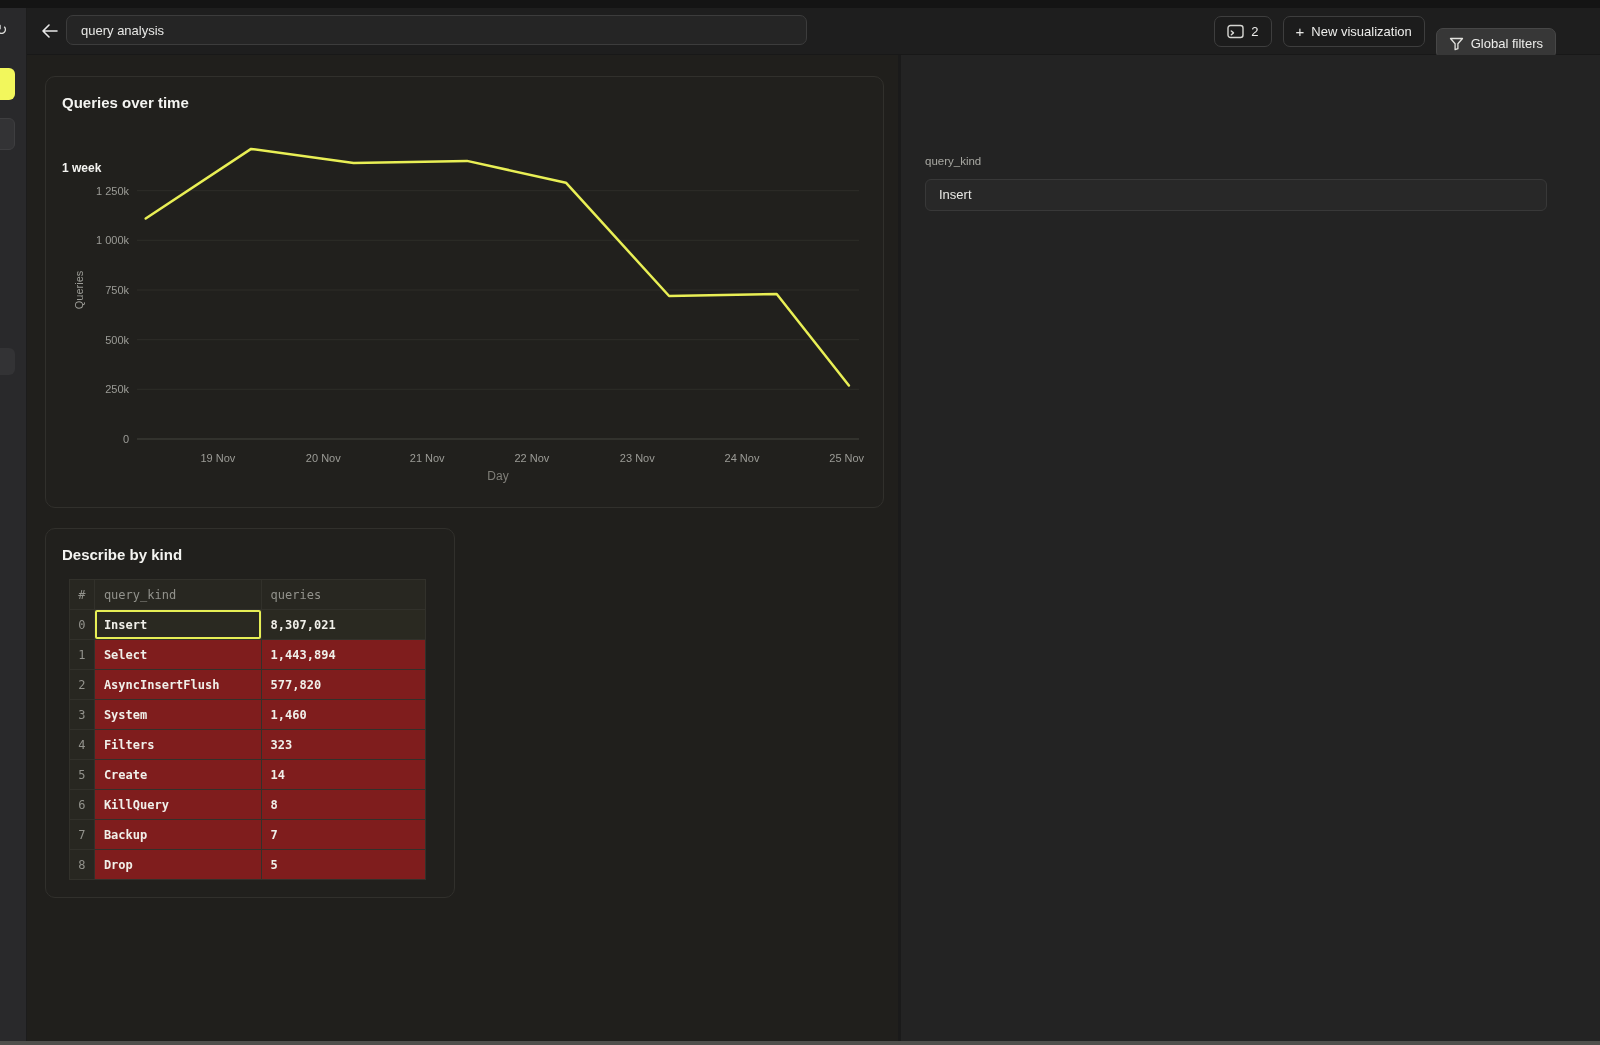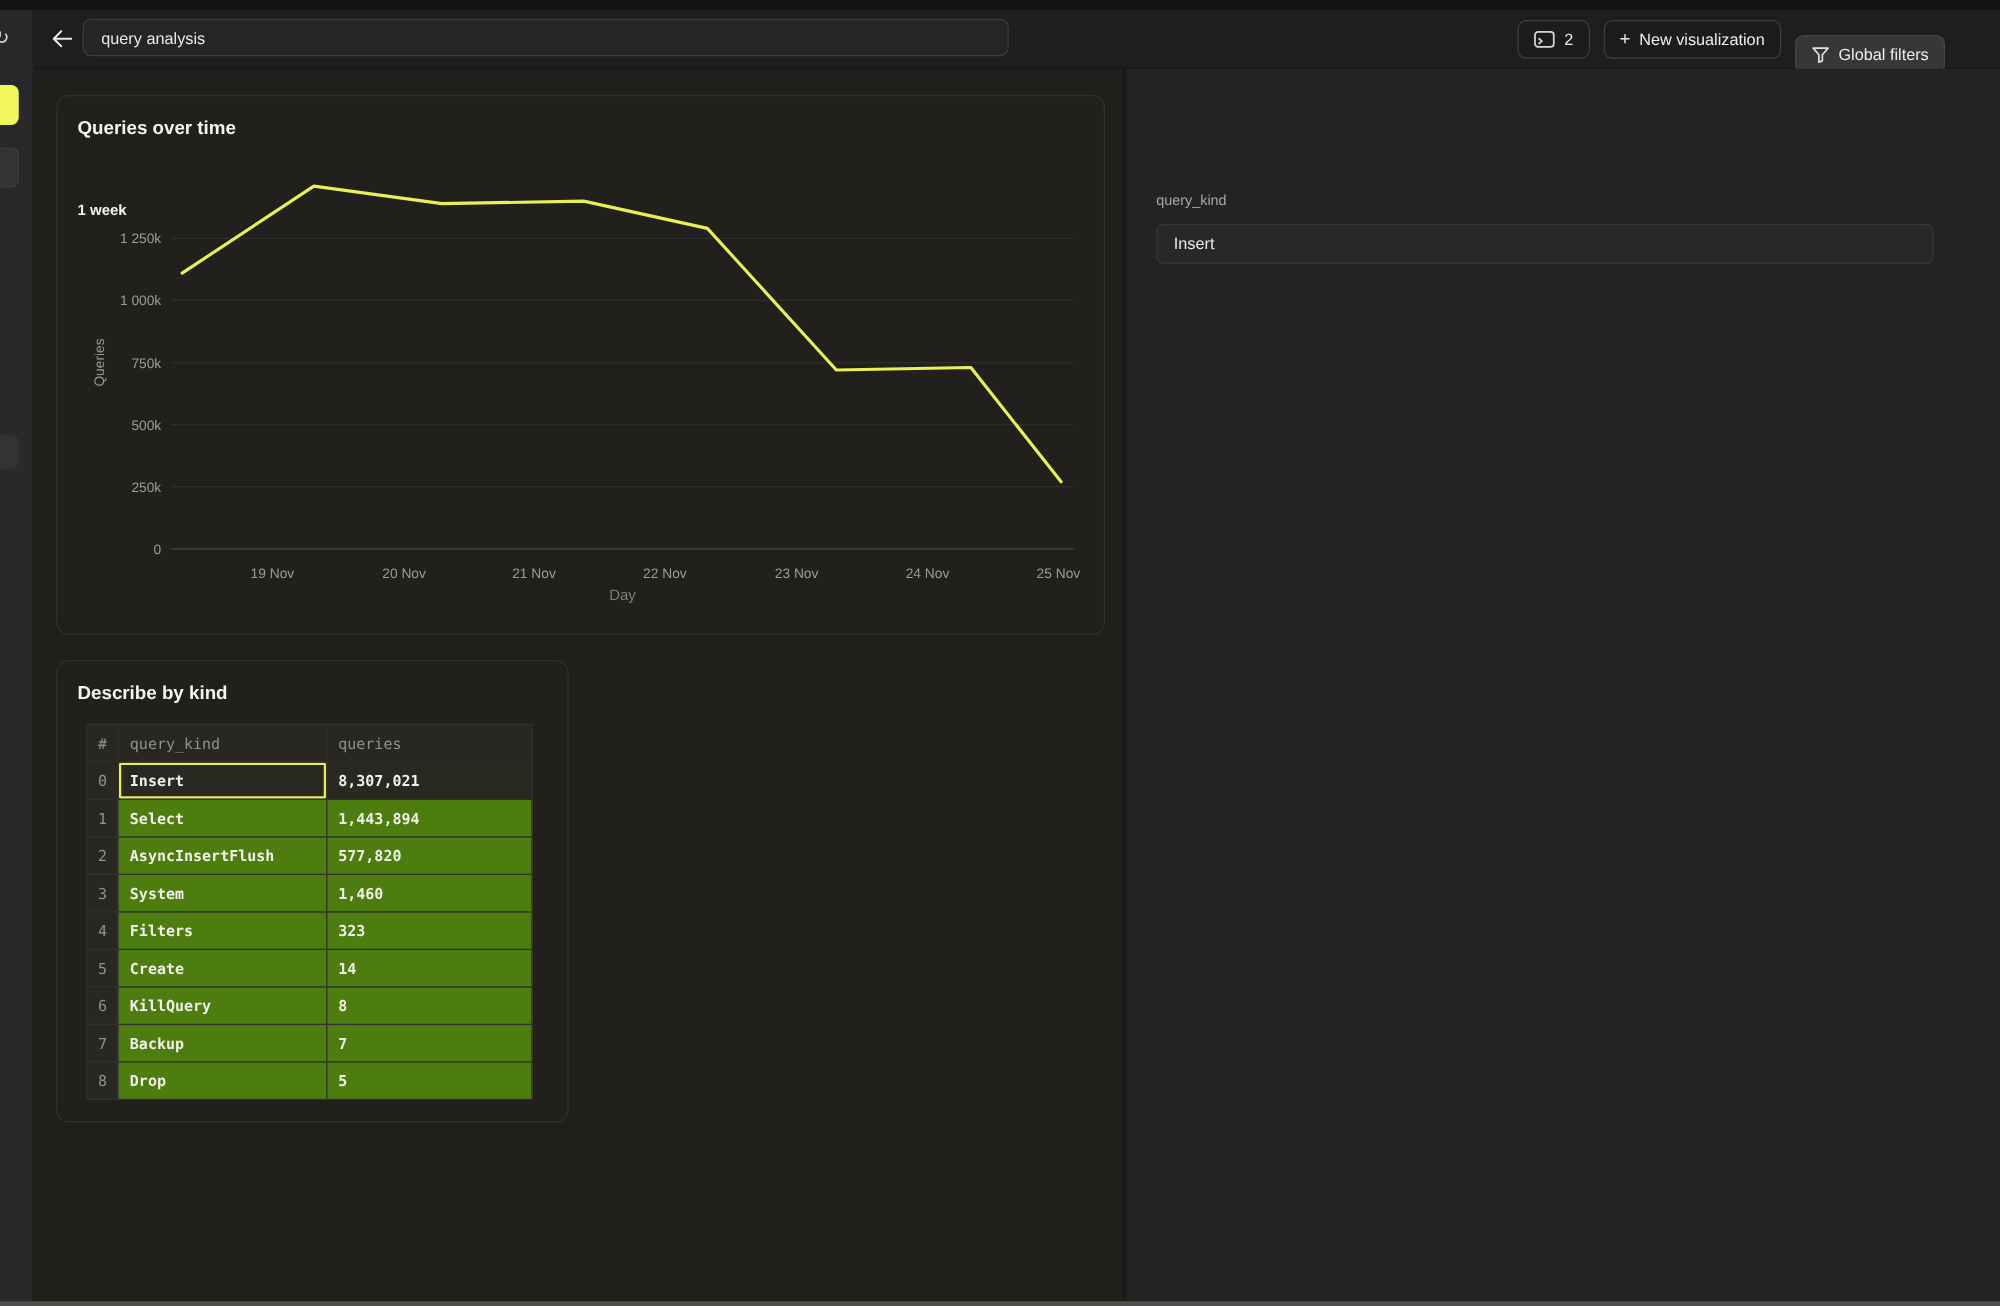--- a/index.html
+++ b/index.html
@@ -37,21 +37,21 @@
   #chart-svg { position:absolute; left:16px; top:56px; width:805px; height:350px; }
   #chart-svg text.tick { font-family:"Liberation Sans",sans-serif; font-size:11px; fill:#9c9c97; }
   #chart-svg text.axis-title { font-family:"Liberation Sans",sans-serif; font-size:12px; fill:#807f79; }
 
   
   .qtable { position:absolute; left:23px; top:50px; width:357px; border-collapse:collapse; font-family:"DejaVu Sans Mono",monospace; font-size:12px; }
   .qtable th, .qtable td { border:1px solid #32312b; height:30px; padding:0 0 0 9px; text-align:left; font-weight:400; }
   .qtable th { background:#282721; color:#92928c; }
   .qtable th.c0 { text-align:center; padding:0; }
   .qtable td.idx { background:#282721; color:#92928c; text-align:center; padding:0; }
-  .qtable td.dat { background:#4d7c0f; color:#f0efe9; font-weight:700; }
+  .qtable td.dat { background:#7f1d1d; color:#f0efe9; font-weight:700; }
   .qtable tr.sel-row td.dat { background:#2a2921; }
   .qtable td.sel-cell { box-shadow:inset 0 0 0 2px #e6ee55; border-radius:2px; }
   .qtable .c0 { width:25px; } .qtable .c1 { width:167px; } .qtable .c2 { width:165px; }
 
   
   .filters-panel { position:absolute; left:898px; top:55px; width:702px; height:986px; background:#232323; border-left:3px solid #1a1a1a; }
   .panel-header { position:absolute; left:24px; right:24px; top:0; height:76px; border-bottom:1px solid #2f2f2f; }
   .panel-title { position:absolute; left:0; top:29px; font-size:14px; font-weight:600; color:#f2f2f0; }
   .panel-close { position:absolute; right:40px; top:28px; background:none; border:none; color:#cfcfcd; font-size:14px; cursor:pointer; line-height:1; }
   .field-label { position:absolute; left:24px; top:100px; font-size:11.5px; color:#a8a8a2; }

